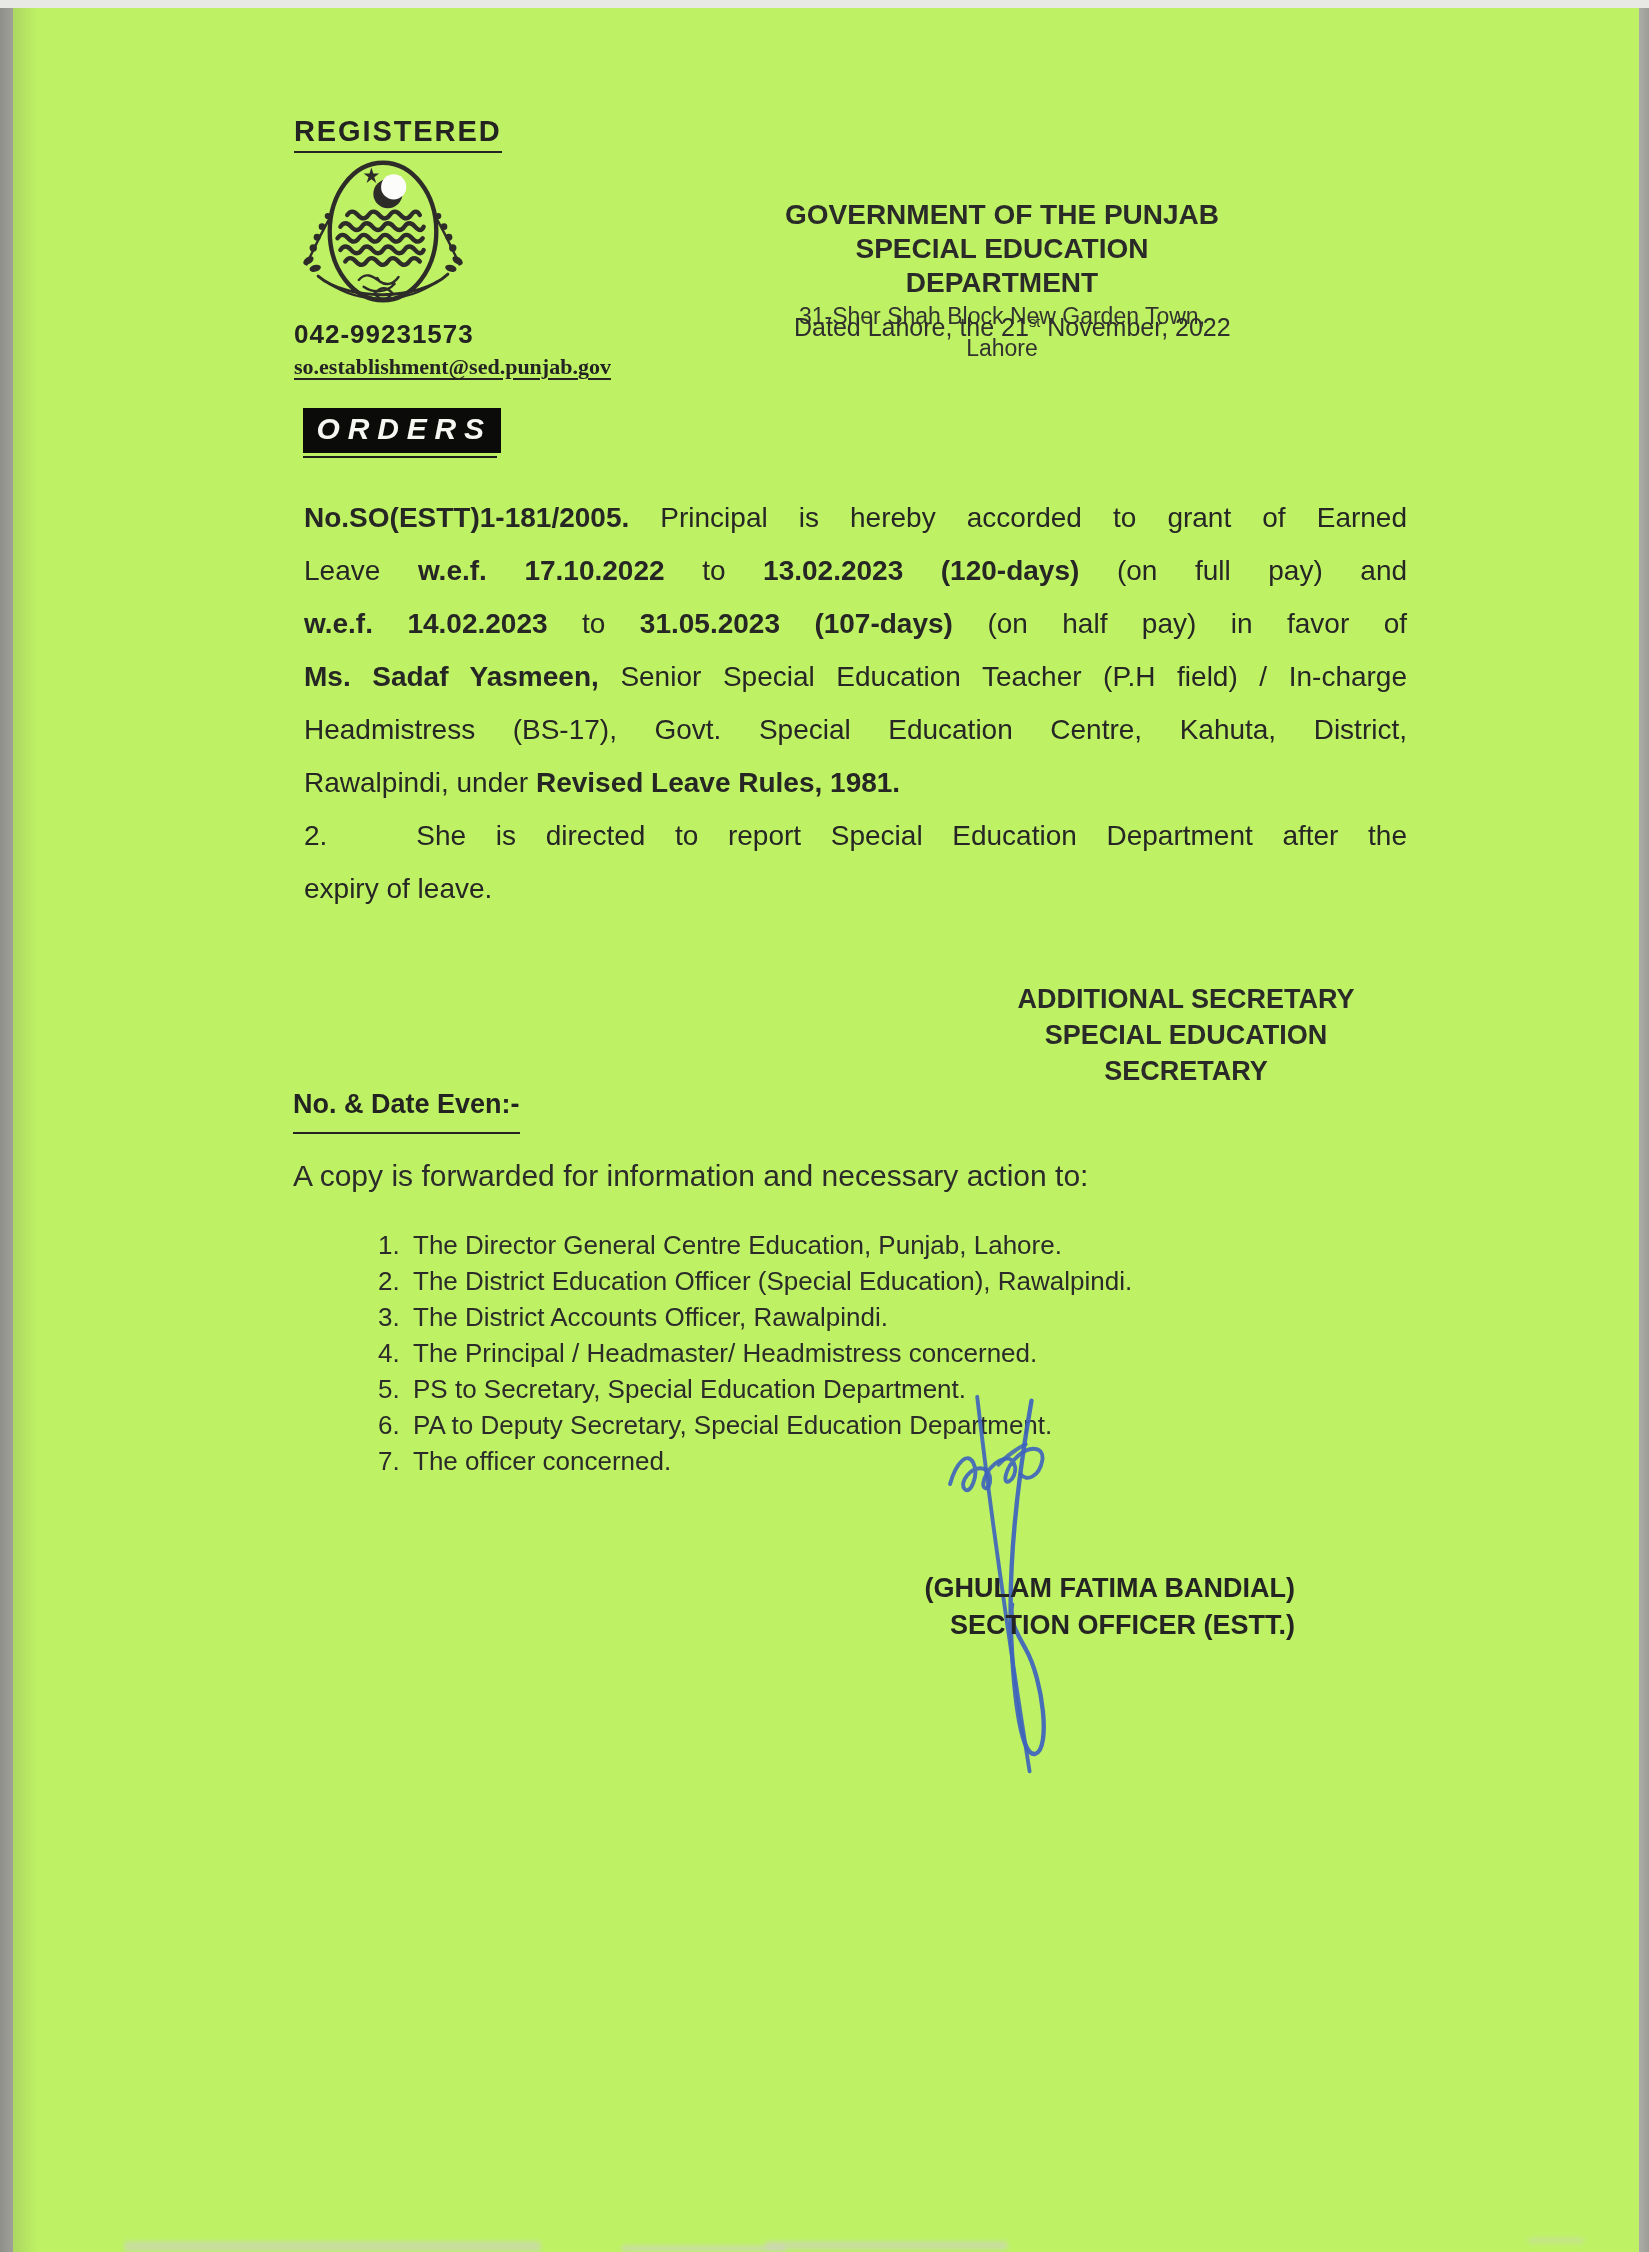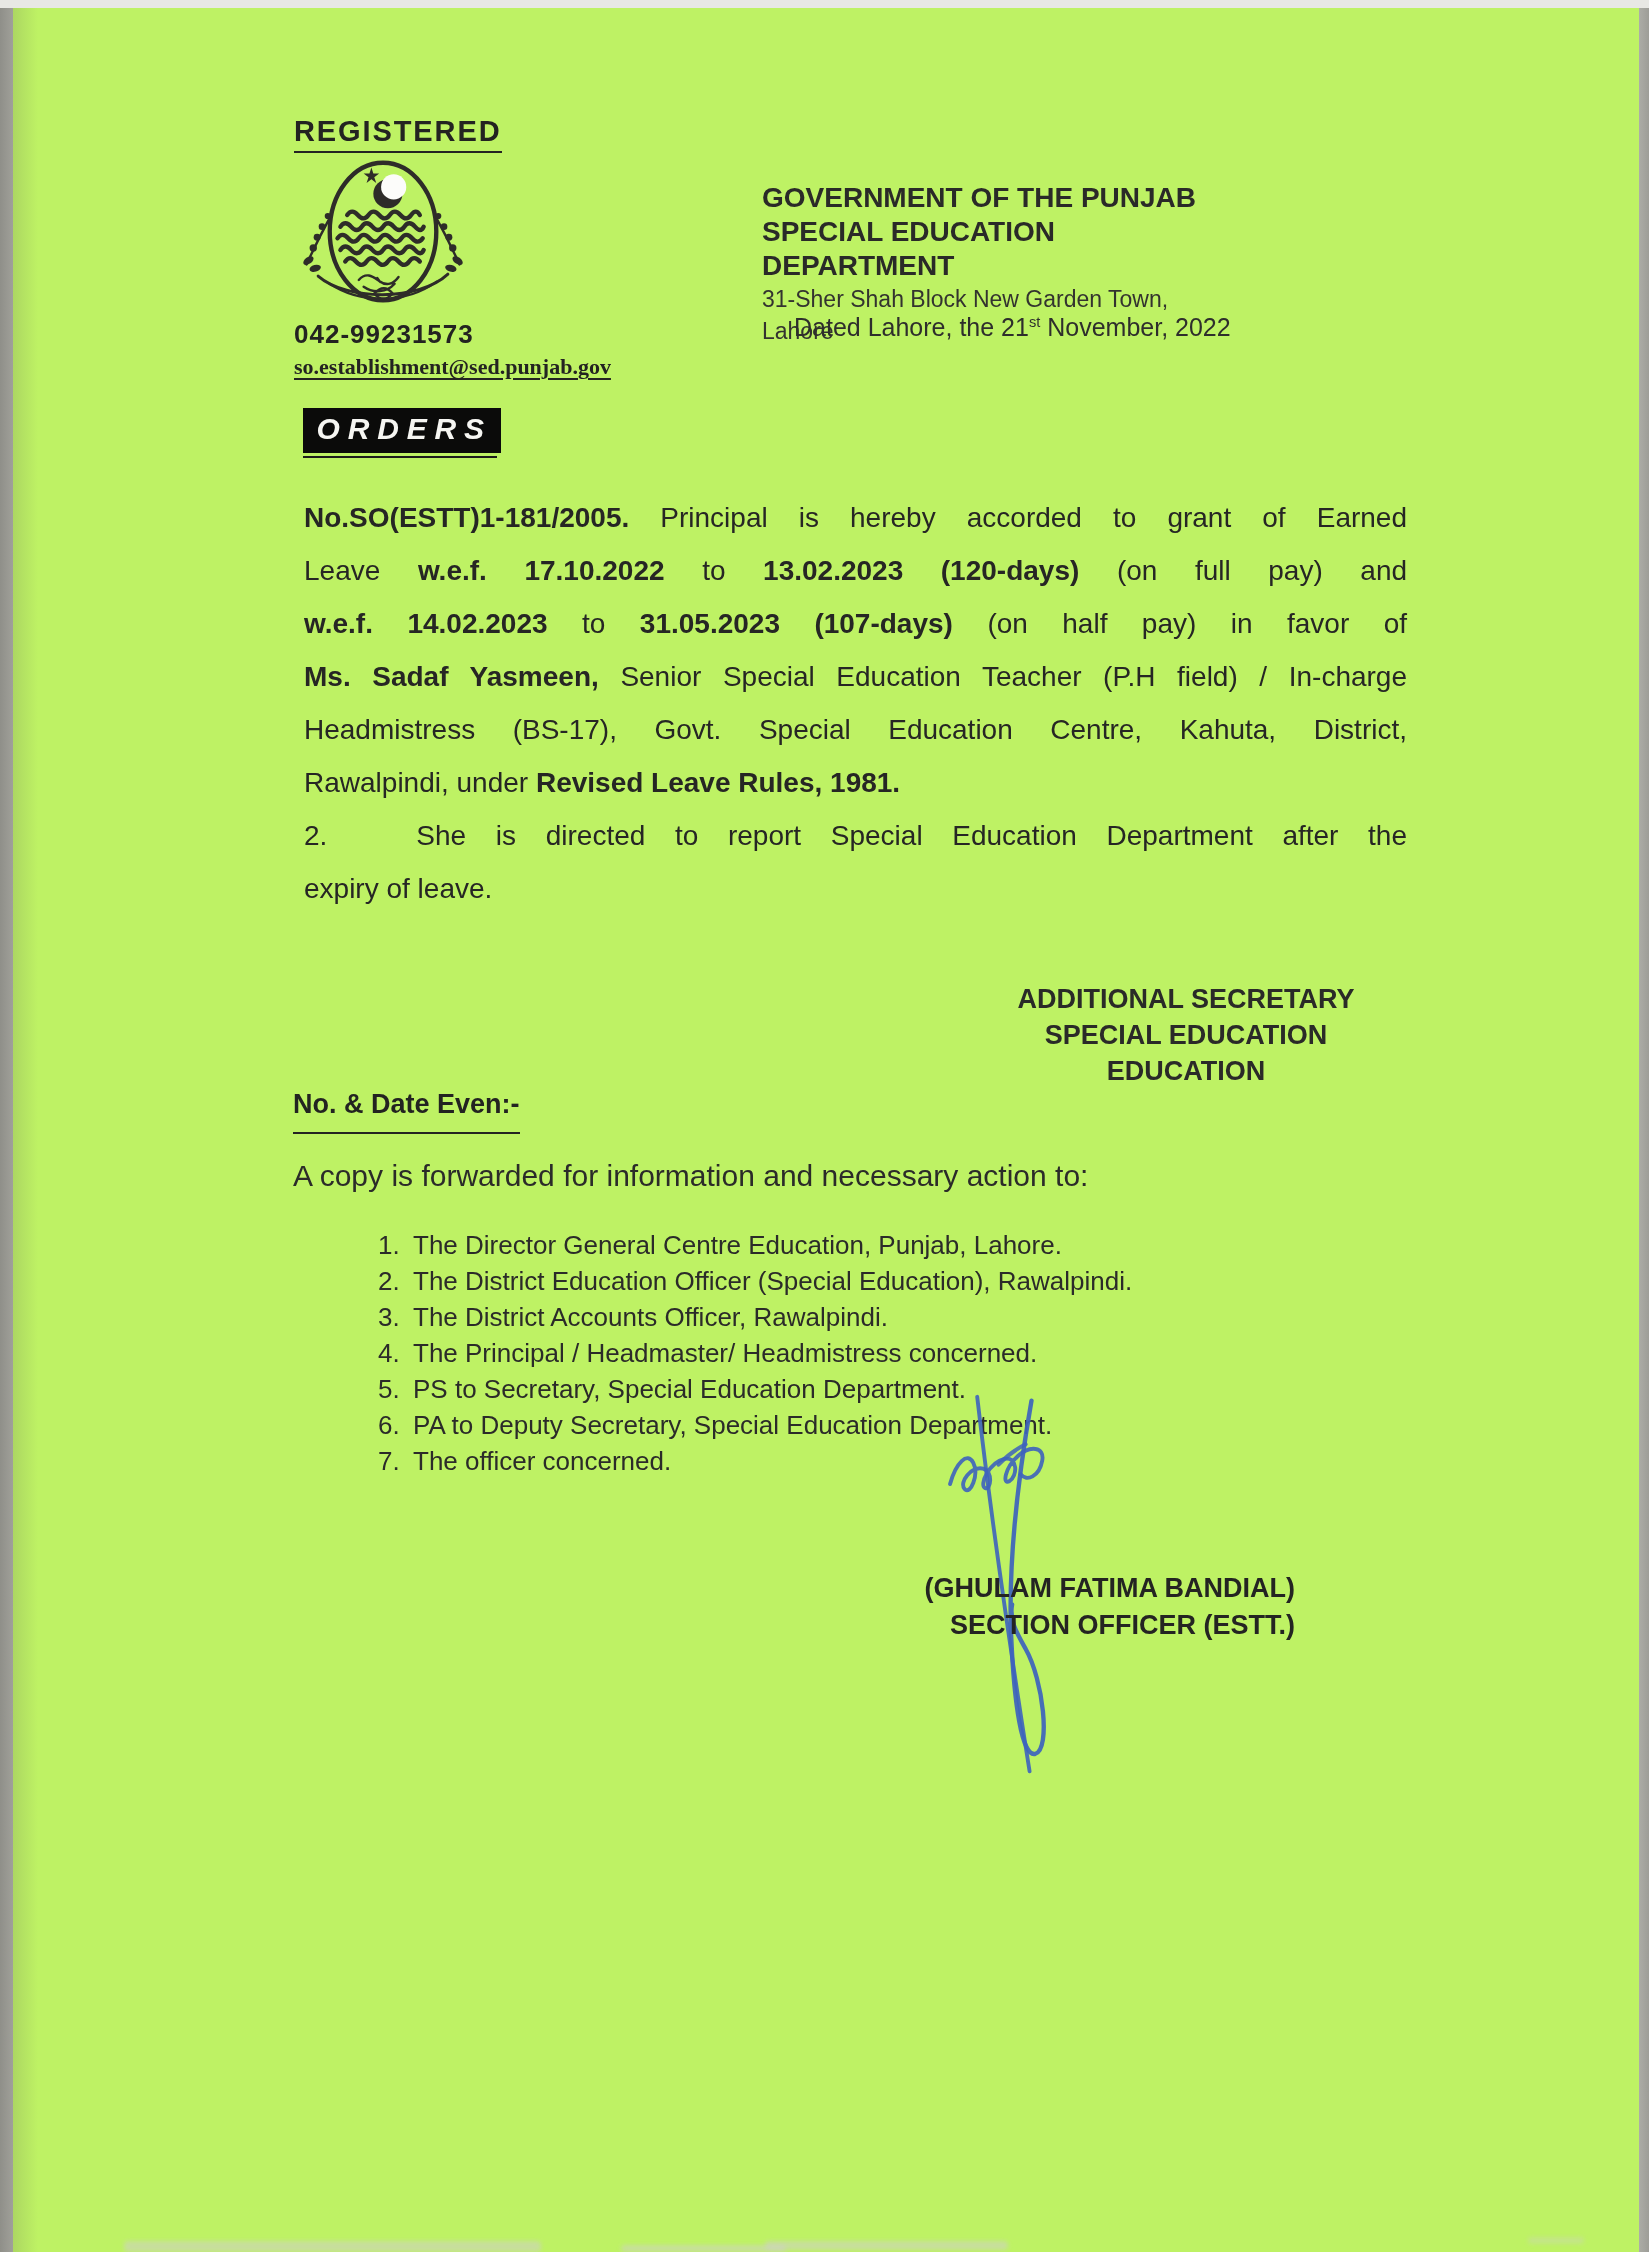--- a/index.html
+++ b/index.html
@@ -14,21 +14,21 @@
     background:linear-gradient(to right,rgba(90,90,85,.18),rgba(90,90,85,0));}
   .edge-right{right:0;width:10.7px;background:linear-gradient(to left,#9c9c96,#acaca6);}
 
   .registered{position:absolute;left:294px;top:107px;font-size:29px;font-weight:bold;
     letter-spacing:1.9px;border-bottom:2.9px solid #242422;padding-bottom:2.9px;}
   .crest{position:absolute;left:289px;top:146px;}
   .phone{position:absolute;left:294px;top:311px;font-size:26px;font-weight:bold;letter-spacing:1px;}
   .email{position:absolute;left:294px;top:346px;font-size:22px;font-weight:bold;
     text-decoration:underline;text-decoration-thickness:1.9px;text-underline-offset:3.9px;font-family:Liberation Serif, serif;}
 
-  .hdr{position:absolute;left:762px;top:173px;width:480px;text-align:left;}
+  .hdr{position:absolute;left:762px;top:190px;width:480px;text-align:center;}
   .hdr .l1,.hdr .l2{font-size:28px;font-weight:bold;line-height:34px;color:#2a2a28;}
   .hdr .addr{font-size:23px;line-height:32px;color:#33332f;}
   .dated{position:absolute;left:794px;top:305px;font-size:25px;color:#2e2e2c;}
   .dated sup{font-size:14.6px;vertical-align:8.7px;}
 
   .orders-wrap{position:absolute;left:303px;top:400px;}
   .orders-box{display:inline-block;background:#0b0b0a;color:#f6f6f2;
     font-style:italic;font-weight:bold;font-size:30px;letter-spacing:7.8px;
     padding:3.9px 9.7px 6.8px 13.6px;}
   .orders-underline{height:2.9px;background:#1c1c1a;width:194px;margin-top:2.9px;}
@@ -130,21 +130,21 @@
     <div class="ln j"><span class="b">Ms. Sadaf Yasmeen,</span> <span>Senior Special Education Teacher (P.H field) / In-charge</span></div>
     <div class="ln j"><span>Headmistress (BS-17), Govt. Special Education Centre, Kahuta, District,</span></div>
     <div class="ln"><span>Rawalpindi, under</span> <span class="b">Revised Leave Rules, 1981.</span></div>
     <div class="ln j"><span>2.</span><span class="tab"></span><span>She is directed to report Special Education Department after the</span></div>
     <div class="ln"><span>expiry of leave.</span></div>
   </div>
 
   <div class="secretary">
     <div>ADDITIONAL SECRETARY</div>
     <div>SPECIAL EDUCATION</div>
-    <div>EDUCATION</div>
+    <div>SECRETARY</div>
   </div>
 
   <div class="no-date">No. &amp; Date Even:-</div>
   <div class="copyline">A copy is forwarded for information and necessary action to:</div>
 
   <div class="dist">
     <div class="li"><span class="num">1.</span><span>The Director General Centre Education, Punjab, Lahore.</span></div>
     <div class="li"><span class="num">2.</span><span>The District Education Officer (Special Education), Rawalpindi.</span></div>
     <div class="li"><span class="num">3.</span><span>The District Accounts Officer, Rawalpindi.</span></div>
     <div class="li"><span class="num">4.</span><span>The Principal / Headmaster/ Headmistress concerned.</span></div>

